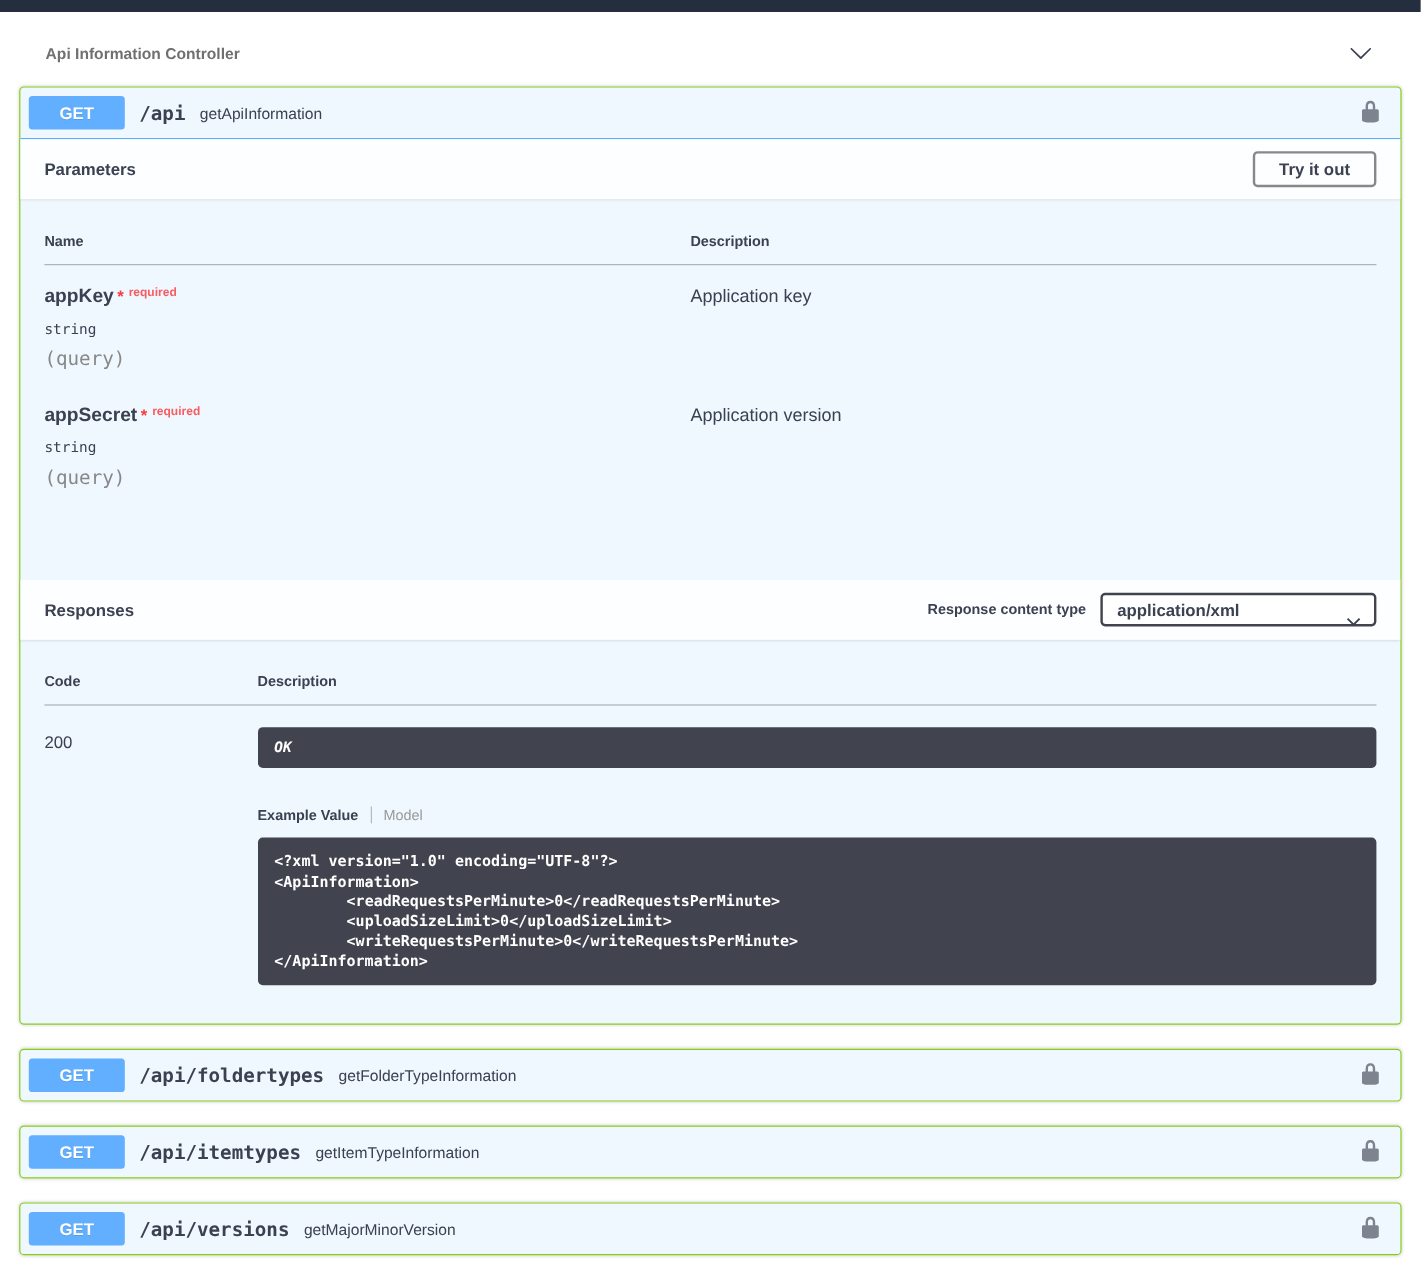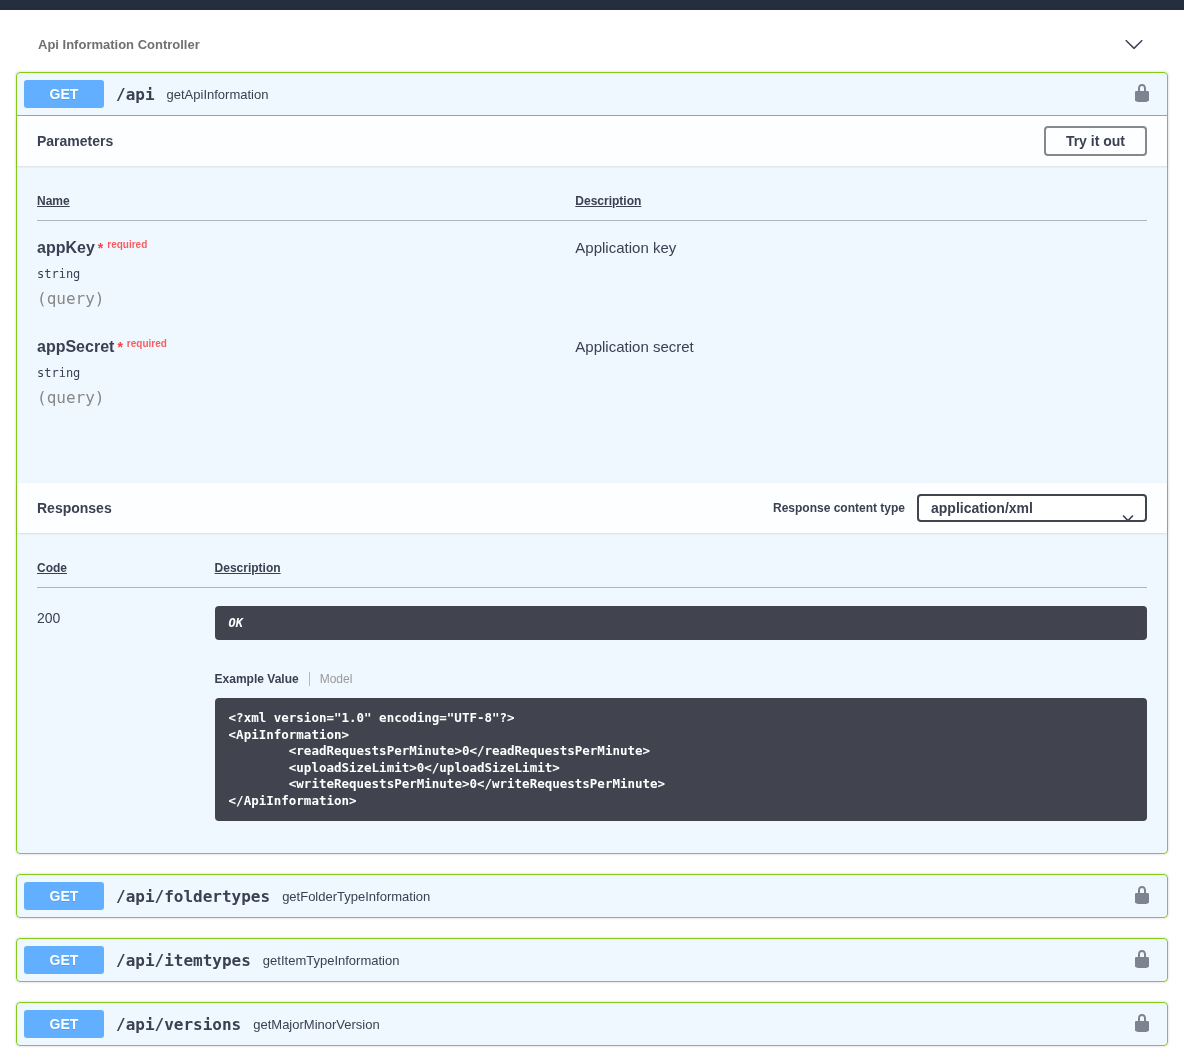--- a/index.html
+++ b/index.html
@@ -49,21 +49,21 @@
   .section-title { font-size:14px; font-weight:700; color:#3b4151; margin:0; }
   .try-btn {
     border:2px solid #888; border-radius:4px; background:transparent;
     font-family:inherit; font-weight:700; font-size:14px; color:#3b4151;
     padding:5px 20px; cursor:pointer;
   }
 
   
   .params-wrap { padding:20px 20px 64px; }
   table { width:100%; border-collapse:collapse; text-align:left; }
-  th { font-size:12px; font-weight:700; color:#3b4151; padding:8px 0 12px; border-bottom:1px solid rgba(59,65,81,.2);text-decoration:underline; }
+  th { font-size:12px; font-weight:700; color:#3b4151; padding:8px 0 12px; border-bottom:1px solid rgba(59,65,81,.2); }
   .col-name { width:48.5%; }
   .col-code { width:16%; }
   td { vertical-align:top; padding:18px 0 12px; }
   .p-name { font-size:16px; font-weight:700; color:#3b4151; }
   .p-star { color:#f93e3e; font-size:14px; margin-left:3px; }
   .p-required { font-size:10px; color:rgba(255,0,0,.63); position:relative; top:-5px; margin-left:4px; font-weight:700; }
   .p-type { font-family:"DejaVu Sans Mono",monospace; font-size:12px; color:#3b4151; padding-top:10px; }
   .p-loc { font-family:"DejaVu Sans Mono",monospace; font-size:16px; color:#888; padding-top:8px; }
   .p-desc { font-size:15px; color:#3b4151; }
 
@@ -150,21 +150,21 @@
                 <div class="p-loc">(query)</div>
               </td>
               <td class="p-desc">Application key</td>
             </tr>
             <tr>
               <td>
                 <div class="p-name"><span>appSecret</span><span class="p-star">*</span><span class="p-required">required</span></div>
                 <div class="p-type">string</div>
                 <div class="p-loc">(query)</div>
               </td>
-              <td class="p-desc">Application secret</td>
+              <td class="p-desc">Application version</td>
             </tr>
           </tbody>
         </table>
       </div>
 
       <div class="section-header">
         <h4 class="section-title">Responses</h4>
         <div class="ct-group">
           <span class="ct-label">Response content type</span>
           <div class="ct-select">

